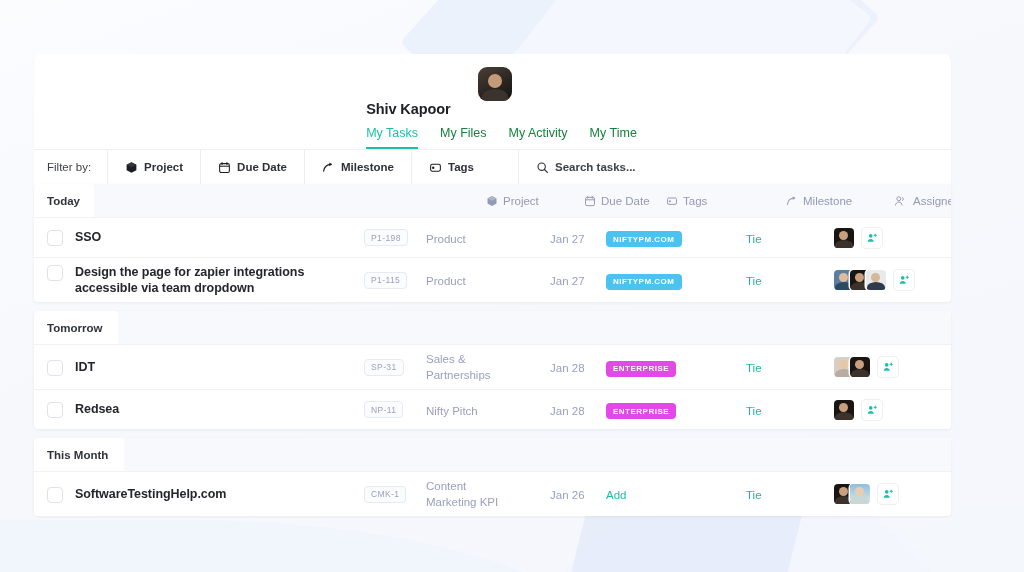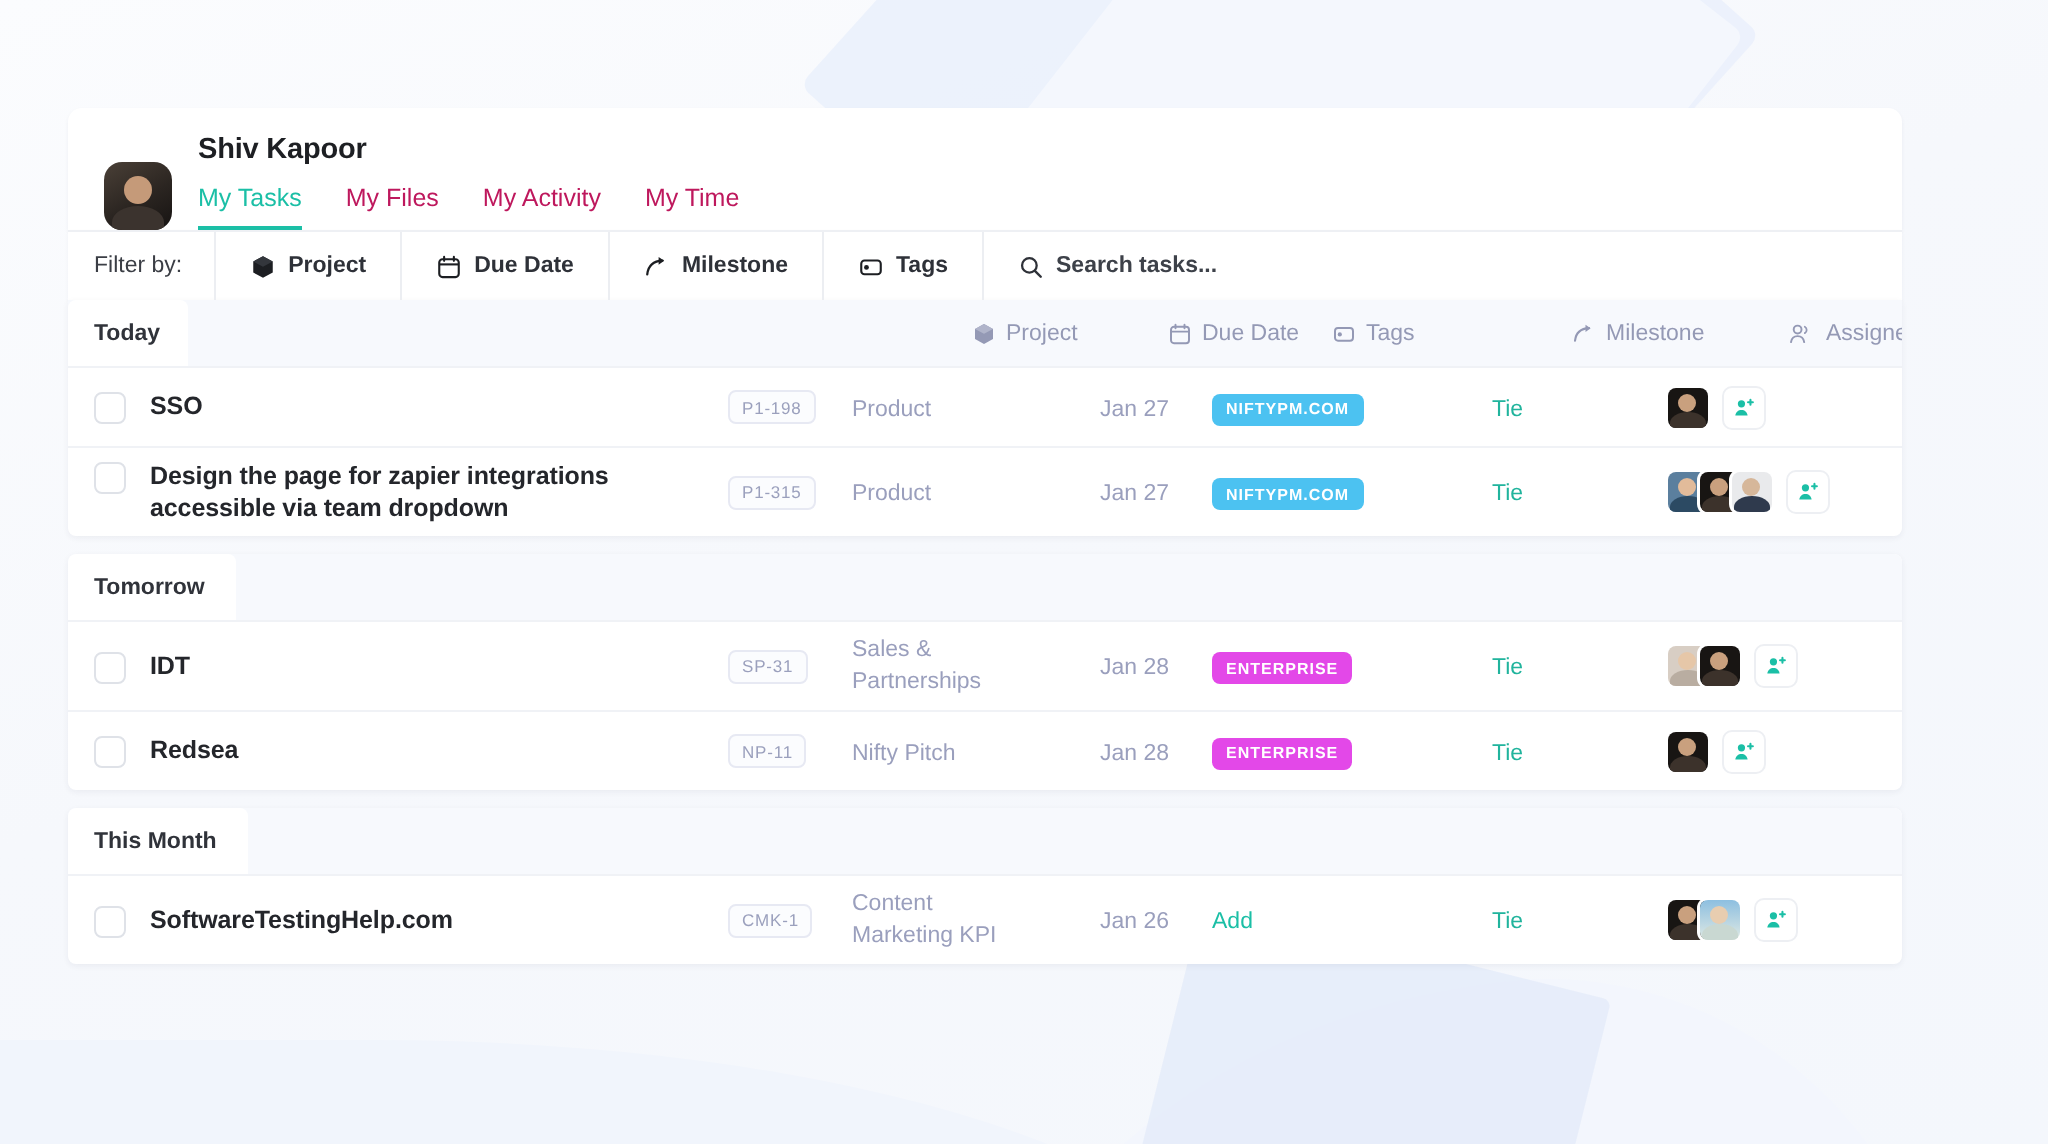--- a/index.html
+++ b/index.html
@@ -50,22 +50,23 @@
     border-radius: 7px;
     background: transparent;
     z-index: 5;
   }
 
   
   .header {
     background: #ffffff;
     border-radius: 7px 7px 0 0;
     padding: 13px 0 0 18px;
-    display: flex; align-items: flex-end;
+    display: flex; align-items: center;
     box-shadow: 0 1px 2px rgba(30,40,70,.05);
+    flex-direction: column;
   }
   .avatar-lg {
     width: 34px; height: 34px; border-radius: 9px;
     background: linear-gradient(150deg,#4a4037 0%,#2b2521 55%,#161312 100%);
     flex: 0 0 auto; margin-right: 13px; position: relative; overflow: hidden;
   }
   .avatar-lg::after {
     content: ""; position: absolute; left: 10px; top: 7px;
     width: 14px; height: 14px; border-radius: 50%;
     background: #c59a79;
@@ -75,21 +76,21 @@
     width: 26px; height: 16px; border-radius: 50% 50% 0 0;
     background: #3b332e;
   }
   .hdr-right { flex: 1 1 auto; }
   .user-name {
     font-size: 14.5px; font-weight: bold; color: #1d1f23;
     letter-spacing: -.1px; line-height: 17px;
   }
   .tabs { display: flex; gap: 22px; margin-top: 5px; }
   .tab {
-    font-size: 12.5px; color: #be185d; padding: 3px 0 7px;
+    font-size: 12.5px; color: #15803d; padding: 3px 0 7px;
     border-bottom: 2px solid transparent; cursor: pointer;
     white-space: nowrap;
   }
   .tab.active { color: #1bbfa6; border-bottom-color: #1bbfa6; font-weight: normal; }
 
   
   .filter-bar {
     background: #ffffff;
     border-top: 1px solid #eef0f4;
     display: flex; align-items: center;
@@ -98,21 +99,21 @@
   }
   .filter-label { font-size: 11.5px; color: #3b3e45; margin-right: 16px; }
   .filter-item {
     display: flex; align-items: center; gap: 6px;
     font-size: 11.5px; color: #2e3138; font-weight: bold;
     padding: 0 17px; height: 100%; cursor: pointer;
     border-left: 1px solid #eceef2;
   }
   .filter-item:first-of-type { border-left: none; padding-left: 0; padding-right: 20px;}
   .filter-item .ic { display: inline-flex; width: 13px; height: 13px; }
-  .search-item { font-weight: normal; color: #8a8f99; }
+  .search-item { font-weight: normal; color: #8a8f99; margin-left: 27px; }
   .search-item span.txt { color: #3d4149; font-weight: bold; }
 
   
   .section {
     background: #ffffff;
     margin-top: 9px;
     border-radius: 4px;
     box-shadow: 0 1px 3px rgba(30,40,70,.06);
     overflow: hidden;
   }
@@ -389,21 +390,21 @@
           </div>
         </div>
       </div>
 
       <div class="row">
         <div class="c-task">
           <div class="chk"></div>
           <div class="task-title" style="max-width:278px">Design the page for zapier integrations accessible via team dropdown</div>
         </div>
         <div class="c-id">
-          <span class="pill-id">P1-315</span>
+          <span class="pill-id">P1-115</span>
         </div>
         <div class="c-proj">
           <span class="proj-txt">Product</span>
         </div>
         <div class="c-due">
           <span class="due-txt">Jan 27</span>
         </div>
         <div class="c-tags">
           <span class="tag-pill" style="background:#4cc2f1">NIFTYPM.COM</span>
         </div>

